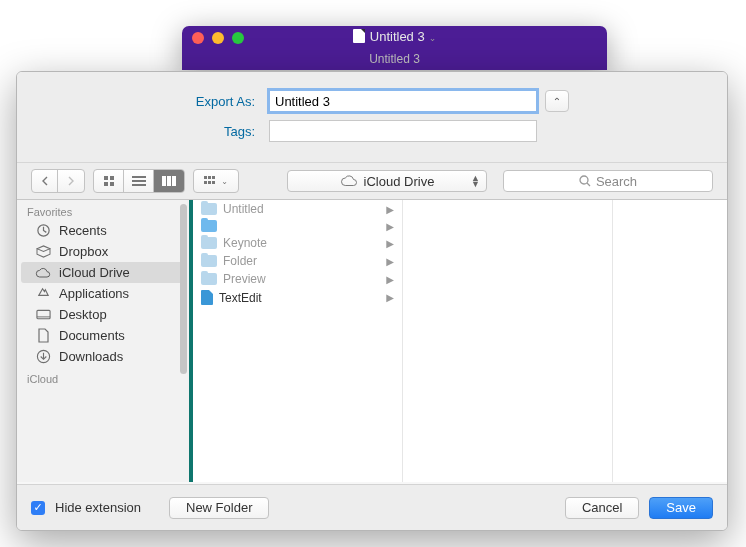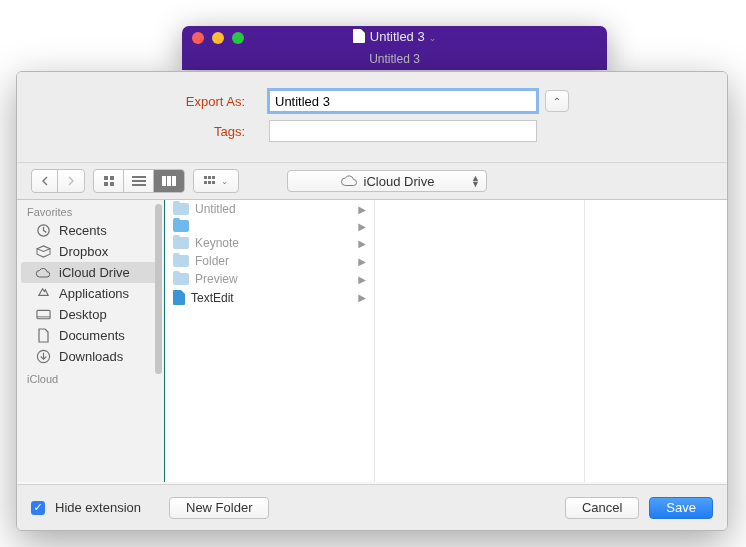--- a/index.html
+++ b/index.html
@@ -14,39 +14,39 @@
 .title-top .doc-ic { display: inline-block; width: 12px; height: 14px; background: #fff; vertical-align: -2px; margin-right: 5px; border-radius: 1px; position: relative; }
 .title-top .doc-ic::after { content:""; position:absolute; right:0; top:0; border-top:4px solid #2f2f31; border-left:4px solid transparent; }
 .title-sub { text-align: center; color: #bdbdbd; font-size: 12px; line-height: 20px; }
 .chev-sm { color:#999; margin-left:4px; font-size:9px; }
 
 
 .sheet { position: absolute; left: 16px; top: 71px; width: 712px; height: 460px; background: #f7f7f7; border: 1px solid #b6b6b6; border-radius: 6px; box-shadow: 0 12px 40px rgba(0,0,0,.35); overflow: hidden; }
 
 .form-area { padding: 18px 0 12px; background: #ededed; }
 .form-row { display: flex; align-items: center; margin: 0 0 8px; }
-.form-lbl { width: 252px; text-align: right; font-size: 13px; color: #c2410c; padding-right: 24px; }
+.form-lbl { width: 252px; text-align: right; font-size: 13px; color: #0369a1; padding-right: 14px; }
 .tf { height: 22px; border: 1px solid #c8c8c8; background: #fff; font-size: 13px; padding: 0 5px; }
 .tf.focus { outline: 3px solid #8ab8ed; outline-offset: -1px; border-color: #7aa8dd; }
 .tf.name { width: 268px; }
 .tf.tags { width: 268px; }
 .expand-btn { width: 24px; height: 22px; border: 1px solid #c8c8c8; background: linear-gradient(#fff,#f1f1f1); border-radius: 4px; margin-left: 8px; display: flex; align-items: center; justify-content: center; font-size: 10px; color: #555; cursor: pointer; }
 
 .toolbar { height: 38px; border-top: 1px solid #d6d6d6; border-bottom: 1px solid #c6c6c6; background: #ededed; display: flex; align-items: center; padding: 0 14px; gap: 8px; }
 .seg { display: flex; border: 1px solid #c3c3c3; border-radius: 4px; overflow: hidden; background: linear-gradient(#fff,#f3f3f3); }
 .seg > div { width: 30px; height: 22px; display:flex; align-items:center; justify-content:center; color:#555; border-right:1px solid #c3c3c3; cursor:pointer; }
 .seg > div:last-child { border-right: none; }
 .seg > div.on { background: #7b7b7b; color: #fff; }
 .seg.nav > div { width: 26px; }
 .loc-btn { flex: 0 0 200px; height: 22px; border: 1px solid #c3c3c3; border-radius: 4px; background: linear-gradient(#fff,#f3f3f3); display:flex; align-items:center; justify-content:center; gap:6px; font-size:13px; color:#333; position: relative; cursor:pointer; margin-left: 40px; }
 .loc-btn .upd { position:absolute; right:6px; font-size:9px; color:#666; line-height:6px; }
 .searchbox { flex:1; height: 22px; border: 1px solid #c3c3c3; border-radius: 4px; background: #fff; display:flex; align-items:center; justify-content:center; gap:5px; color:#8a8a8a; font-size:13px; margin-left:8px; }
 
 .browser { display: flex; height: 282px; background: #fff; }
-.sidebar { width: 148px; background: #f2f2f2; border-right: 1px solid #0f766e; overflow:hidden; position:relative; }
+.sidebar { width: 176px; background: #f2f2f2; border-right: 4px solid #0f766e; overflow:hidden; position:relative; }
 .sb-thumb { position:absolute; right:2px; top:4px; width:7px; height:170px; background:#c5c5c5; border-radius:4px; }
 .sb-head { font-size: 11px; color: #8a8a8a; padding: 6px 10px 2px; }
 .sb-item { display:flex; align-items:center; gap:8px; padding: 3px 10px 3px 18px; font-size: 13px; color:#333; cursor:pointer; }
 .sb-item.sel { background: #dadada; border-radius: 3px; margin: 0 4px; padding-left: 14px; }
 .ic { width:16px; height:14px; display:inline-flex; align-items:center; justify-content:center; color:#6f6f6f; }
 
 .col { width: 210px; border-right: 1px solid #e6e6e6; overflow: auto; }
 .col-row { display:flex; align-items:center; padding: 2px 8px; font-size: 12px; color:#333; gap:6px; cursor:pointer; }
 .col-row.dim { color: #9a9a9a; }
 .col-row .arr { margin-left:auto; color:#9a9a9a; font-size:10px; }
@@ -149,20 +149,27 @@
         <span style="font-size:8px;color:#777;margin-left:3px">⌄</span>
       </div>
     </div>
     <div class="loc-btn">
       <svg class="cloud-sm" viewBox="0 0 24 16">
           <path d="M7 14a5 5 0 010-10 6 6 0 0111 2 4 4 0 010 8H7z" fill="none" stroke="#777" stroke-width="1.3"></path>
         </svg>
       <span>iCloud Drive</span>
       <span class="upd">▲<br>▼</span>
     </div>
+    <div class="searchbox">
+      <svg width="12" height="12" viewBox="0 0 12 12">
+          <circle cx="5" cy="5" r="4" stroke="#9a9a9a" fill="none" stroke-width="1.3"></circle>
+          <line x1="8" y1="8" x2="11" y2="11" stroke="#9a9a9a" stroke-width="1.3"></line>
+        </svg>
+      <span>Search</span>
+    </div>
   </div>
 
   <div class="browser">
     <div class="sidebar">
       <div class="sb-thumb"></div>
       <div class="sb-head">Favorites</div>
 
       <div class="sb-item">
         <span class="ic">
             <svg width="15" height="15" viewBox="0 0 16 16">

